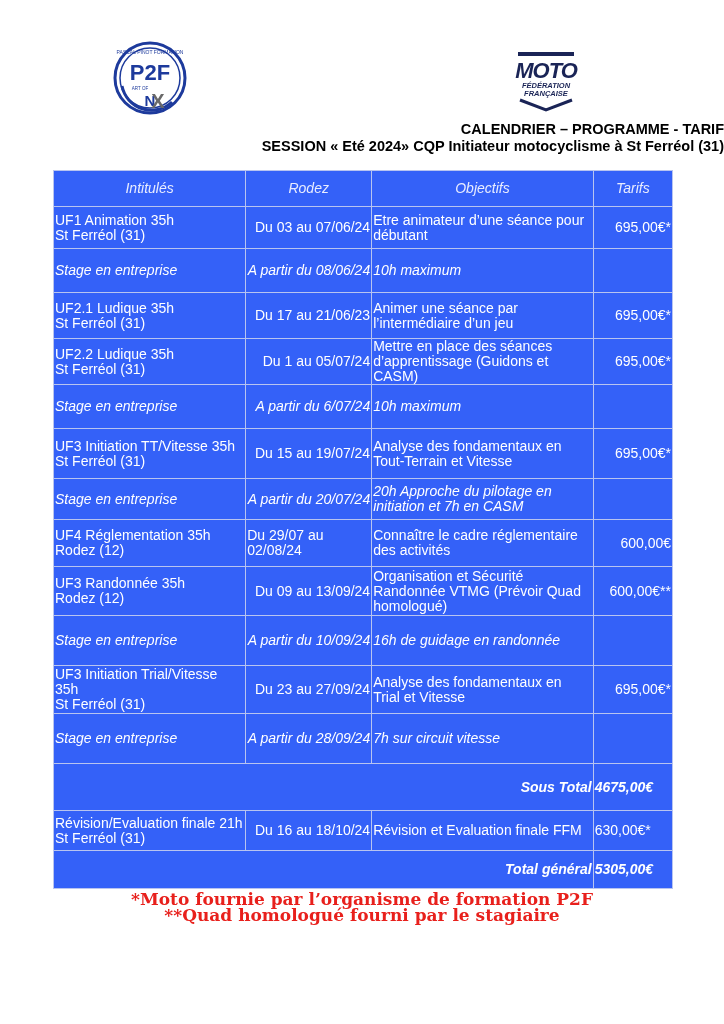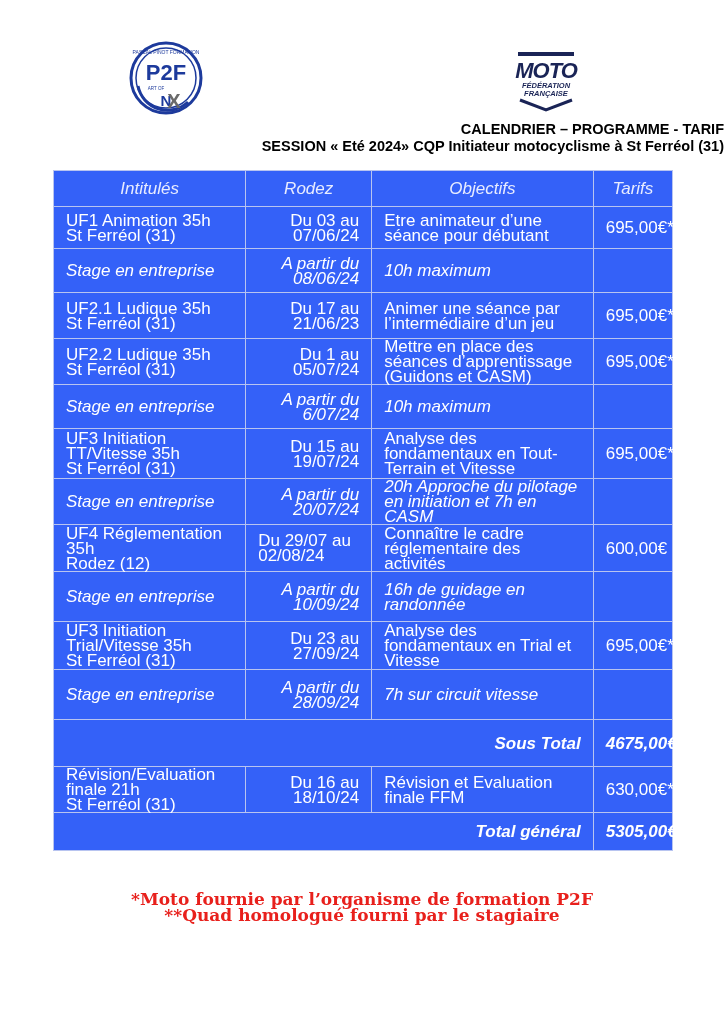--- a/index.html
+++ b/index.html
@@ -1,23 +1,23 @@
 <!DOCTYPE html>
 <html><head>
 <meta charset="utf-8">
 <style>
   html, body { margin: 0; padding: 0; background: #ffffff; }
   body { width: 724px; height: 1024px; position: relative; overflow: hidden; font-family: "Liberation Sans", sans-serif; }
-  .logo-p2f { position: absolute; left: 128px; top: 38px; width: 76px; width: 76px; height: 80px; }
+  .logo-p2f { position: absolute; left: 112px; top: 38px; width: 76px; width: 76px; height: 80px; }
   .logo-ffm { position: absolute; left: 508px; top: 52px; width: 76px; height: 60px; }
   .title { position: absolute; left: 0; width: 724px; text-align: right; font-weight: bold; color: #000; font-size: 14.5px; line-height: 18px; }
   .t1 { top: 120px; }
   .t2 { top: 137px; }
   table.prog { position: absolute; left: 53px; top: 170px; width: 620px; border-collapse: collapse; table-layout: fixed; background: #3461f8; }
-  table.prog td, table.prog th { border: 1.5px solid #b8c4f0; color: #ffffff; font-size: 17px; line-height: 15px; padding: 0 12px; vertical-align: middle; font-weight: normal; }
+  table.prog td, table.prog th { border: 1.5px solid #b8c4f0; color: #ffffff; font-size: 14px; line-height: 15px; padding: 0 1px; vertical-align: middle; font-weight: normal; }
   table.prog th { font-style: italic; height: 35px; color: #e8ecff; text-align: center; }
   .c1 { width: 177px; }
   .c2 { width: 116px; }
   .c3 { width: 204px; }
   .c4 { width: 73px; }
   td.center { text-align: right; }
   tr.stage td { color: #ffffff; font-style: italic; }
   tr.total td { font-weight: bold; font-style: italic; }
   td.right { text-align: right; padding-right: 8px; }
   .notes { position: absolute; left: 0; width: 724px; text-align: center; color: #e8201c; font-family: "DejaVu Serif", serif; font-weight: bold; font-size: 17px; line-height: 16px; }
@@ -119,20 +119,26 @@
       <td class="center"></td>
     </tr>
 
     <tr style="height:47px">
       <td><span>UF4 Réglementation 35h</span><br><span>Rodez (12)</span></td>
       <td>Du 29/07 au 02/08/24</td>
       <td>Connaître le cadre réglementaire des activités</td>
       <td class="center">600,00€</td>
     </tr>
 
+    <tr style="height:49px">
+      <td><span>UF3 Randonnée 35h</span><br><span>Rodez (12)</span></td>
+      <td class="center">Du 09 au 13/09/24</td>
+      <td>Organisation et Sécurité Randonnée VTMG (Prévoir Quad homologué)</td>
+      <td class="center">600,00€**</td>
+    </tr>
 
     <tr class="stage" style="height:50px">
       <td>Stage en entreprise</td>
       <td class="center">A partir du 10/09/24</td>
       <td>16h de guidage en randonnée</td>
       <td class="center"></td>
     </tr>
 
     <tr style="height:48px">
       <td><span>UF3 Initiation Trial/Vitesse 35h</span><br><span>St Ferréol (31)</span></td>

